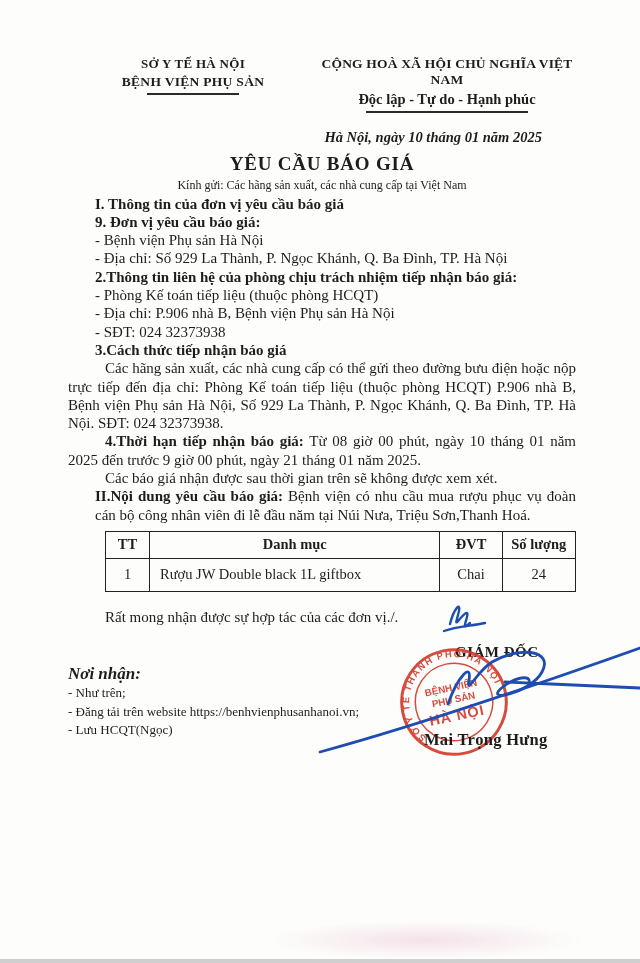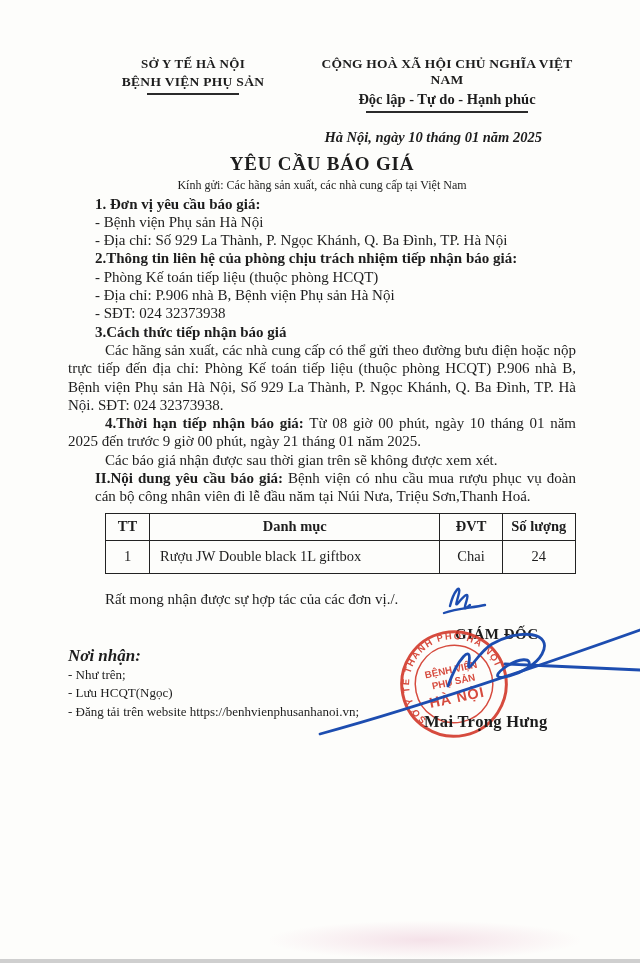--- a/index.html
+++ b/index.html
@@ -85,21 +85,22 @@
         <div class="rule rule-right"></div>
       </div>
     </div>
 
     <div class="date-line">Hà Nội, ngày 10 tháng 01 năm 2025</div>
 
     <div class="doc-title">YÊU CẦU BÁO GIÁ</div>
     <div class="greeting">Kính gửi: Các hãng sản xuất, các nhà cung cấp tại Việt Nam</div>
 
 
-    <div class="line b">1. Đơn vị yêu cầu báo giá:</div>
+    <div class="line b">I. Thông tin của đơn vị yêu cầu báo giá</div>
+    <div class="line b">9. Đơn vị yêu cầu báo giá:</div>
     <div class="line">- Bệnh viện Phụ sản Hà Nội</div>
     <div class="line">- Địa chỉ: Số 929 La Thành, P. Ngọc Khánh, Q. Ba Đình, TP. Hà Nội</div>
     <div class="line b">2.Thông tin liên hệ của phòng chịu trách nhiệm tiếp nhận báo giá:</div>
     <div class="line">- Phòng Kế toán tiếp liệu (thuộc phòng HCQT)</div>
     <div class="line">- Địa chỉ: P.906 nhà B, Bệnh viện Phụ sản Hà Nội</div>
     <div class="line">- SĐT: 024 32373938</div>
     <div class="line b">3.Cách thức tiếp nhận báo giá</div>
 
     <p class="body ind">Các hãng sản xuất, các nhà cung cấp có thể gửi theo đường bưu điện hoặc nộp trực tiếp đến địa chỉ: Phòng Kế toán tiếp liệu (thuộc phòng HCQT) P.906 nhà B, Bệnh viện Phụ sản Hà Nội, Số 929 La Thành, P. Ngọc Khánh, Q. Ba Đình, TP. Hà Nội. SĐT: 024 32373938.</p>
 
@@ -159,21 +160,21 @@
         <g fill="none" stroke-width="2.8" stroke-linecap="round" stroke="#1d4db0">
           <path d="M 320 124 C 420 97 550 52 640 20"></path>
           <path d="M 505 54 C 550 56 600 58 640 60"></path>
           <path d="M 448 76 C 458 48 472 34 469 52 C 466 68 478 42 492 34 C 520 18 554 22 542 44 C 530 66 480 76 504 58 C 518 48 534 46 528 58"></path>
         </g>
       </svg>
 
       <div class="recipients">
         <div class="recip-label">Nơi nhận:</div>
         <div class="recip-item">- Như trên;</div>
+        <div class="recip-item">- Đăng tải trên website https://benhvienphusanhanoi.vn;</div>
         <div class="recip-item">- Lưu HCQT(Ngọc)</div>
-        <div class="recip-item">- Đăng tải trên website https://benhvienphusanhanoi.vn;</div>
       </div>
     </div>
 
   </div>
 
   <div class="smudge"></div>
 </div>
 
 </body></html>

